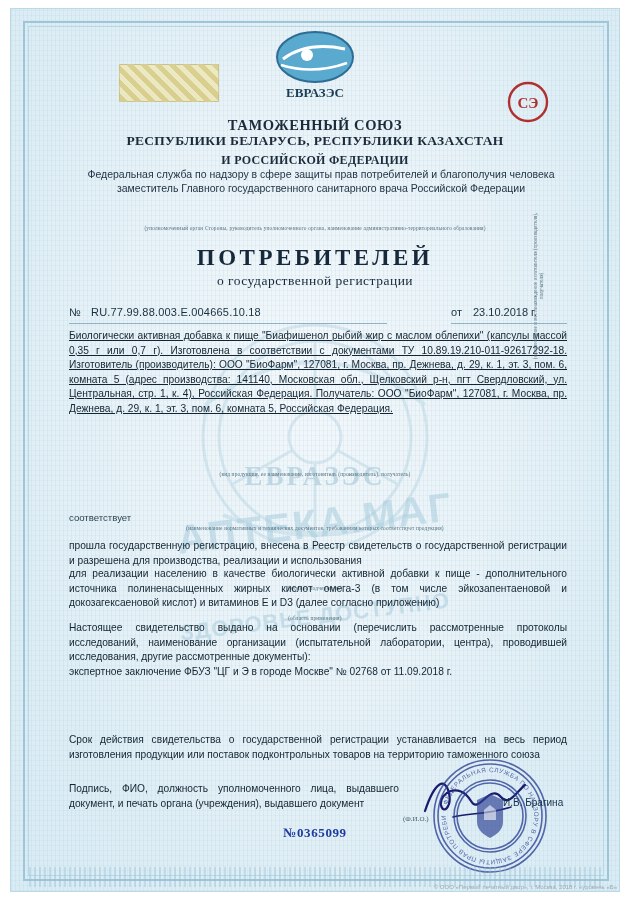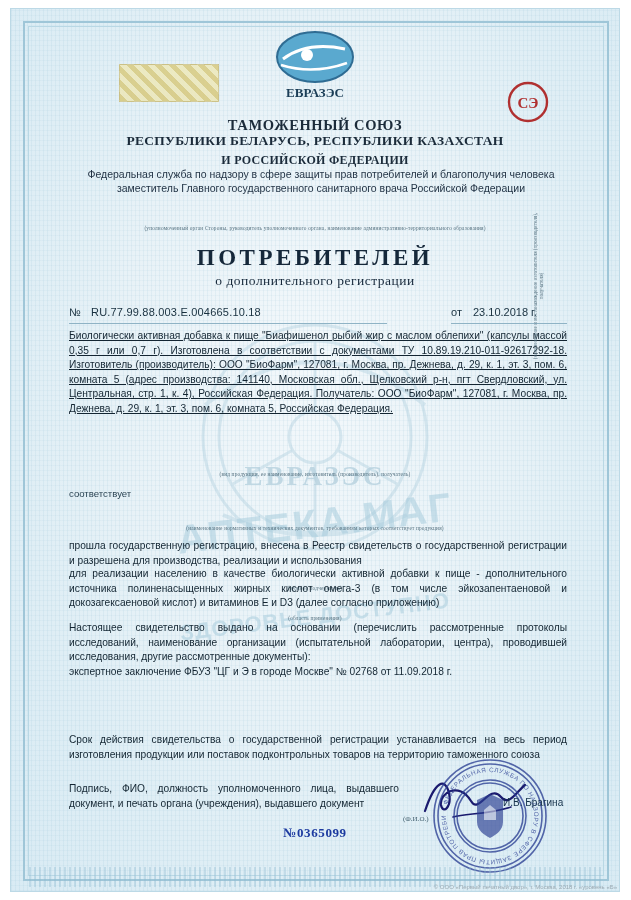--- a/index.html
+++ b/index.html
@@ -366,36 +366,36 @@
     <div class="h-title t3">И РОССИЙСКОЙ ФЕДЕРАЦИИ</div>
 
     <div class="agency">
       <div>Федеральная служба по надзору в сфере защиты прав потребителей и благополучия человека</div>
       <div>заместитель Главного государственного санитарного врача Российской Федерации</div>
     </div>
 
     <div class="caption-small cap1">(уполномоченный орган Стороны, руководитель уполномоченного органа, наименование административно-территориального образования)</div>
 
     <div class="svid">ПОТРЕБИТЕЛЕЙ</div>
-    <div class="svid-sub">о дополнительного регистрации</div>
+    <div class="svid-sub">о государственной регистрации</div>
 
     <div class="numrow">
       <span class="lbl">№</span>
       <span class="val">RU.77.99.88.003.Е.004665.10.18</span>
       <span class="ot">от</span>
       <span class="date">23.10.2018 г.</span>
     </div>
     <div class="rule r-num"></div>
     <div class="rule r-date"></div>
 
     <div class="block b-product">Биологически активная добавка к пище "Биафишенол рыбий жир с маслом облепихи" (капсулы массой 0,35 г или 0,7 г). Изготовлена в соответствии с документами ТУ 10.89.19.210-011-92617292-18. Изготовитель (производитель): ООО "БиоФарм", 127081, г. Москва, пр. Дежнева, д. 29, к. 1, эт. 3, пом. 6, комната 5 (адрес производства: 141140, Московская обл., Щелковский р-н, пгт Свердловский, ул. Центральная, стр. 1, к. 4), Российская Федерация. Получатель: ООО "БиоФарм", 127081, г. Москва, пр. Дежнева, д. 29, к. 1, эт. 3, пом. 6, комната 5, Российская Федерация.</div>
     <div class="caption-small cap2">(вид продукции, ее наименование, изготовитель (производитель), получатель)</div>
     <div class="side-caption">(наименование и местонахождение изготовителя (производителя), получателя)</div>
 
-    <div class="block" style="top:478px;font-size:9.6px;color:#2c4554;">соответствует</div>
+    <div class="block" style="top:502px;font-size:9.6px;color:#2c4554;">соответствует</div>
     <div class="caption-small cap3">(наименование нормативных и технических документов, требованиям которых соответствует продукция)</div>
 
     <div class="block b-passed">прошла государственную регистрацию, внесена в Реестр свидетельств о государственной регистрации и разрешена для производства, реализации и использования</div>
     <div class="caption-small" style="top:576px;">(нужное подчеркнуть)</div>
 
     <div class="block b-purpose">для реализации населению в качестве биологически активной добавки к пище - дополнительного источника полиненасыщенных жирных кислот омега-3 (в том числе эйкозапентаеновой и докозагексаеновой кислот) и витаминов Е и D3 (далее согласно приложению)</div>
     <div class="caption-small" style="top:606px;">(область применения)</div>
 
     <div class="block" style="top:612px;">Настоящее свидетельство выдано на основании (перечислить рассмотренные протоколы исследований, наименование организации (испытательной лаборатории, центра), проводившей исследования, другие рассмотренные документы):</div>
     <div class="block" style="top:656px;">экспертное заключение ФБУЗ "ЦГ и Э в городе Москве" № 02768 от 11.09.2018 г.</div>

